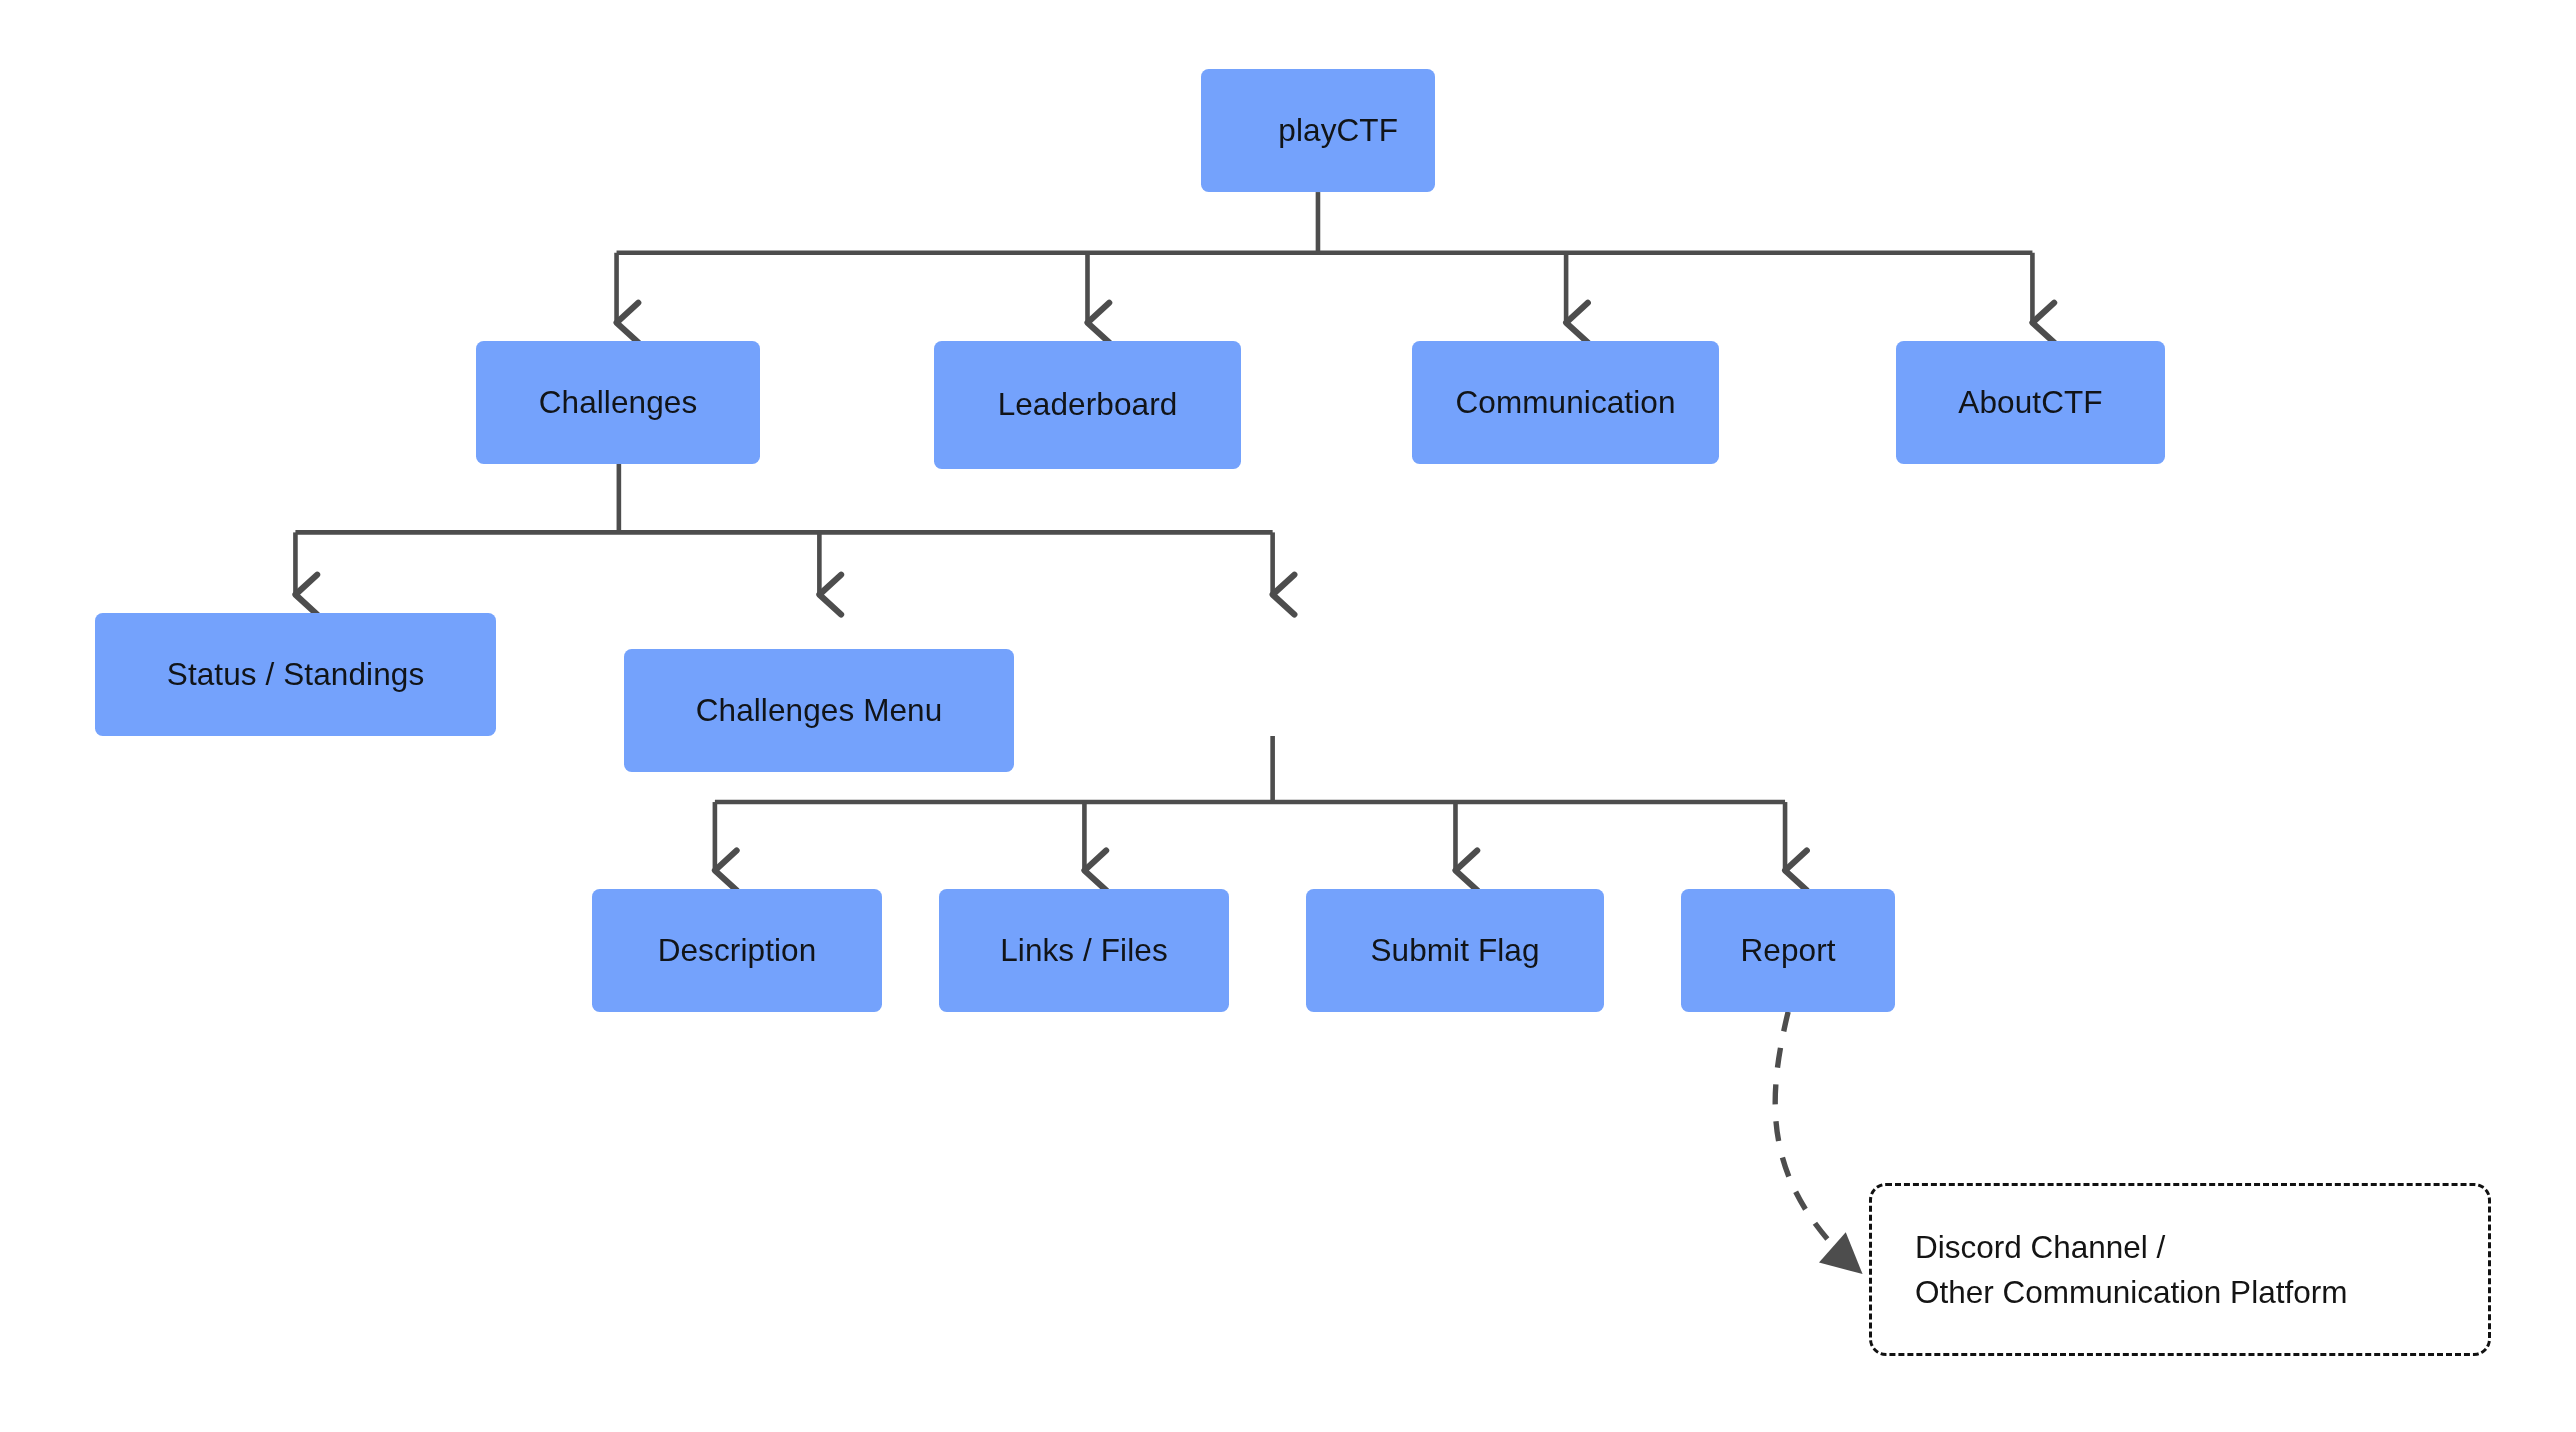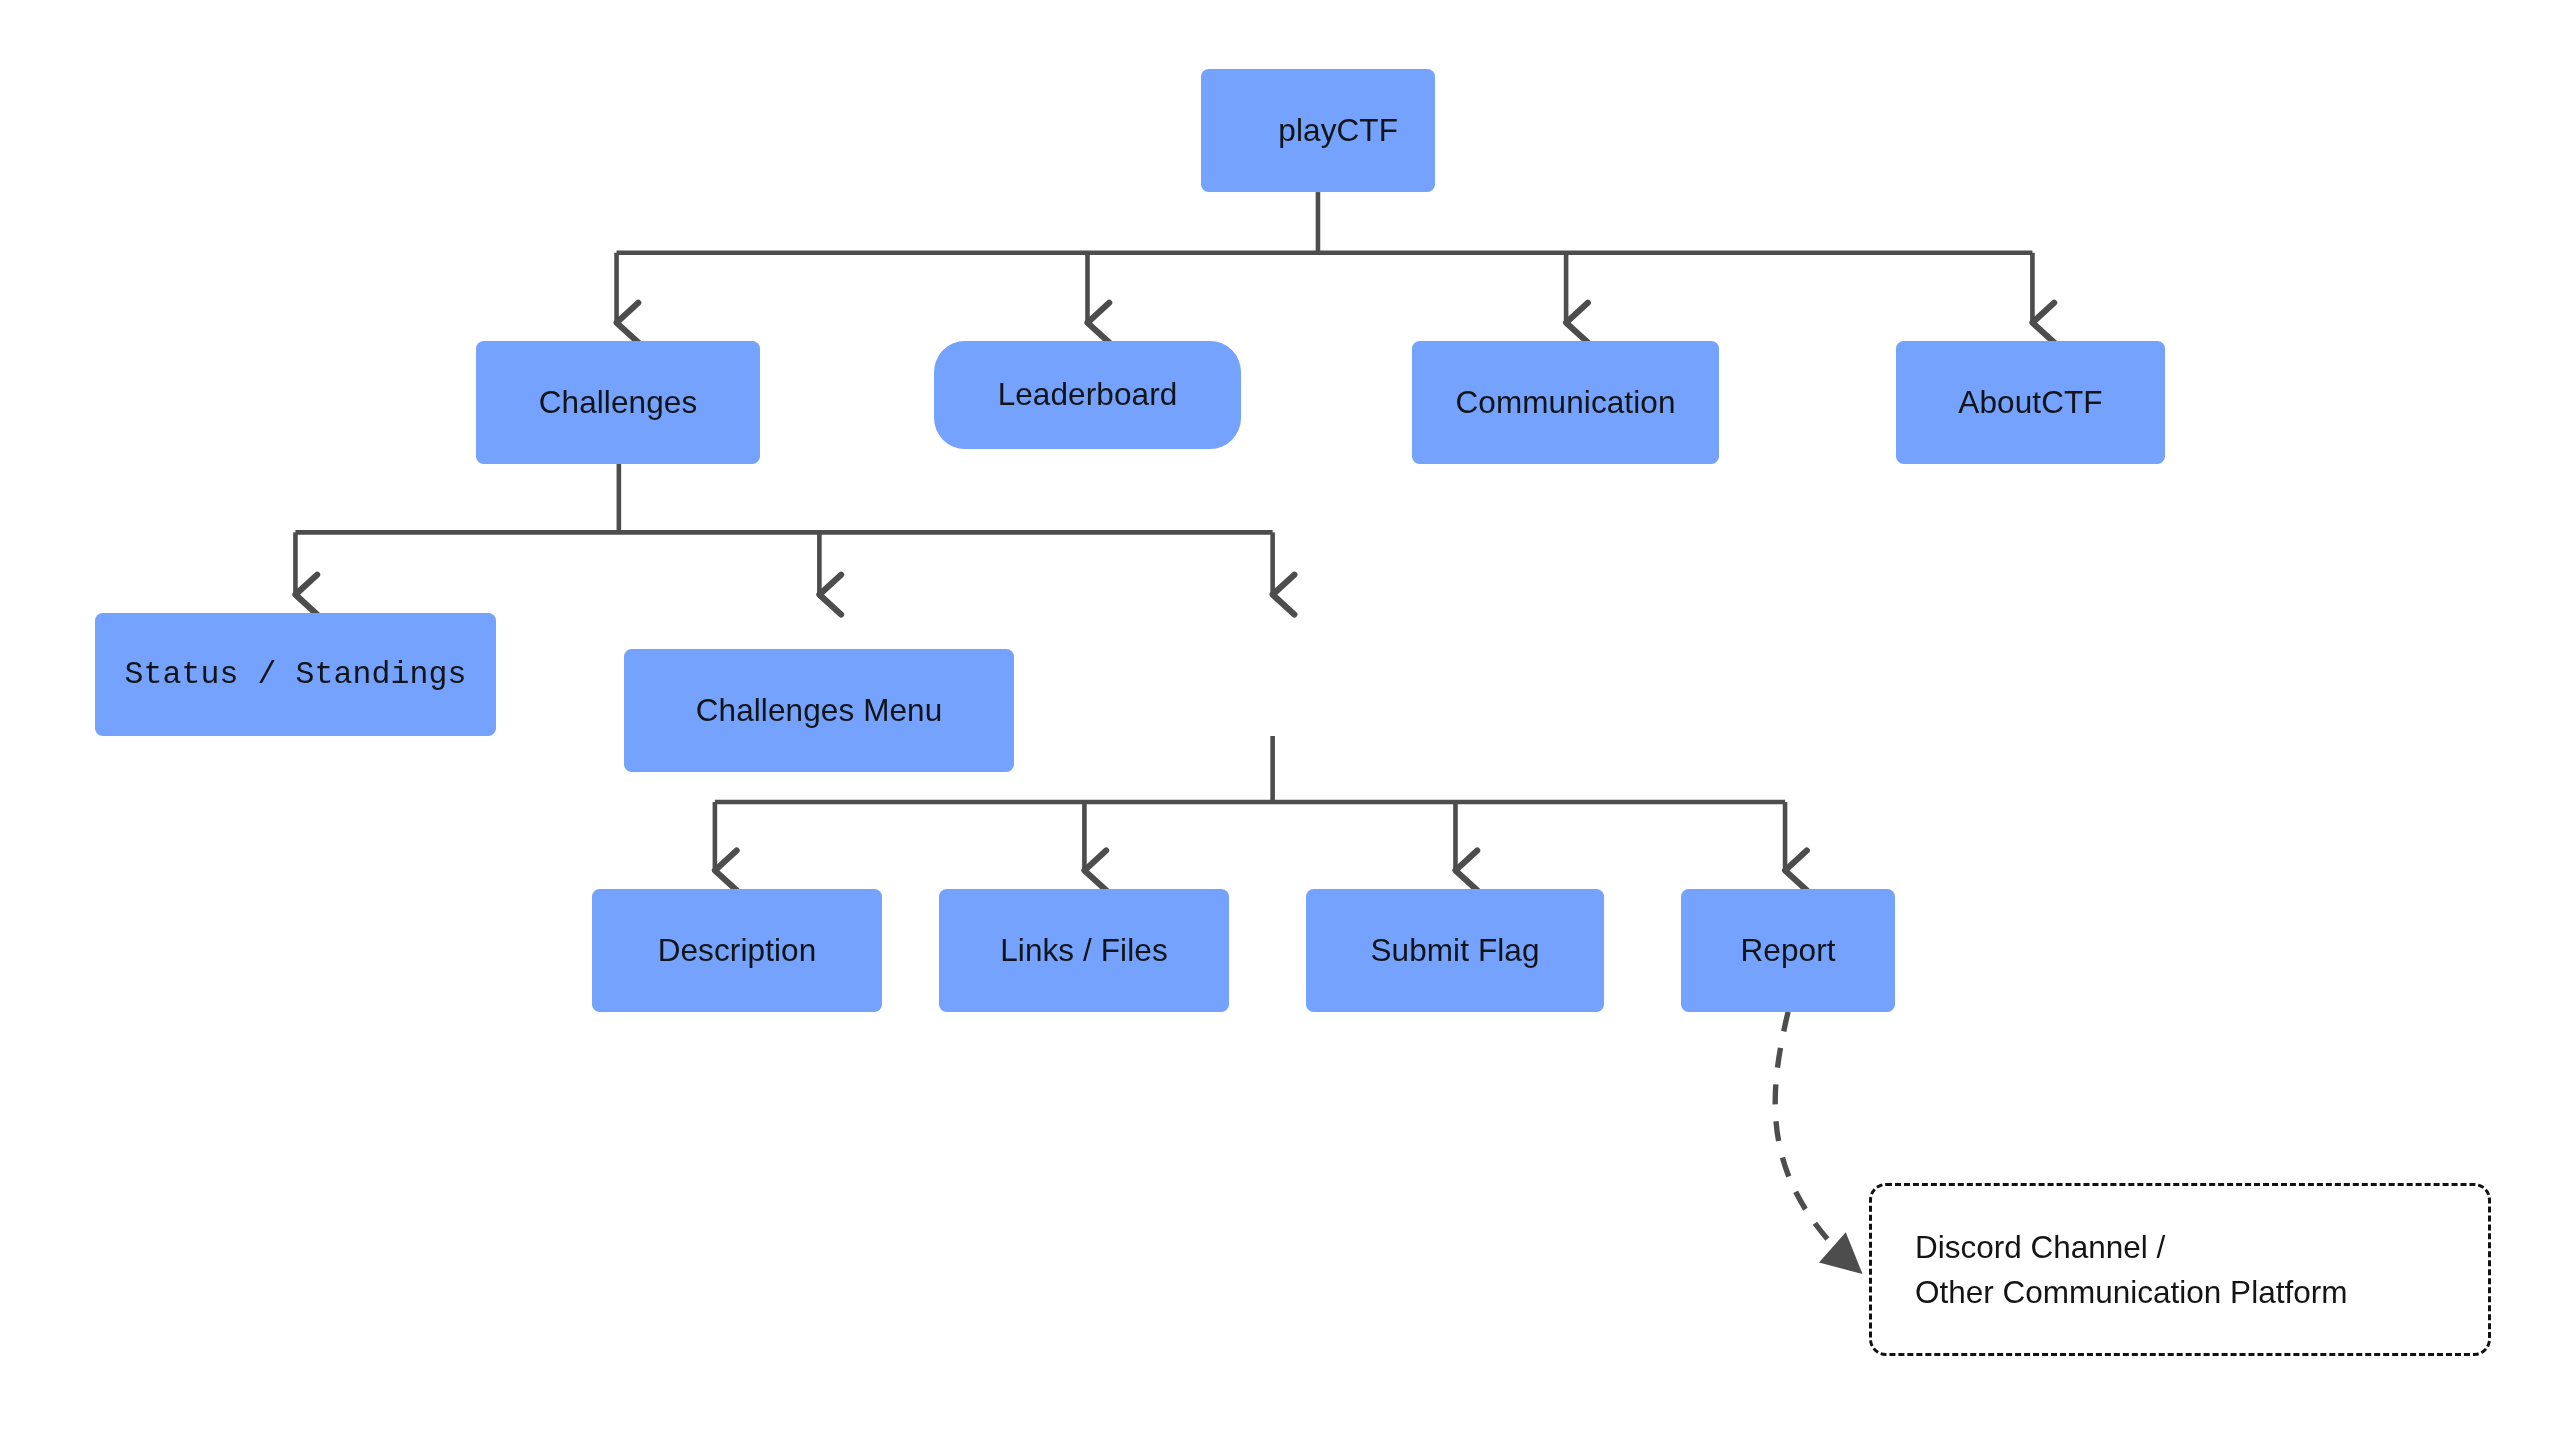--- a/index.html
+++ b/index.html
@@ -109,31 +109,31 @@
     <path d="M 2327 1317 C 2300 1430, 2290 1540, 2420 1655" fill="none" stroke="#4d4d4d" stroke-width="7" stroke-dasharray="26 22" stroke-linecap="butt" marker-end="url(#arrowFilled)"></path>
   </svg>
 
   <div class="node" style="left:1201px; top:69px; width:234px; height:123px;padding-left:48px;">
     <span class="node-label">playCTF</span>
   </div>
 
   <div class="node" style="left:476px; top:341px; width:284px; height:123px;">
     <span class="node-label">Challenges</span>
   </div>
-  <div class="node" style="left:934px; top:341px; width:307px; height:108px;border-radius:31px;">
+  <div class="node" style="left:934px; top:341px; width:307px; height:128px;">
     <span class="node-label">Leaderboard</span>
   </div>
   <div class="node" style="left:1412px; top:341px; width:307px; height:123px;">
     <span class="node-label">Communication</span>
   </div>
   <div class="node" style="left:1896px; top:341px; width:269px; height:123px;">
     <span class="node-label">AboutCTF</span>
   </div>
 
-  <div class="node" style="left:95px; top:613px; width:401px; height:123px;font-family:Liberation Mono, monospace;">
+  <div class="node" style="left:95px; top:613px; width:401px; height:123px;">
     <span class="node-label">Status / Standings</span>
   </div>
   <div class="node" style="left:624px; top:613px; width:390px; height:123px;margin-top:36px;">
     <span class="node-label">Challenges Menu</span>
   </div>
 
   <div class="node" style="left:592px; top:889px; width:290px; height:123px;">
     <span class="node-label">Description</span>
   </div>
   <div class="node" style="left:939px; top:889px; width:290px; height:123px;">

